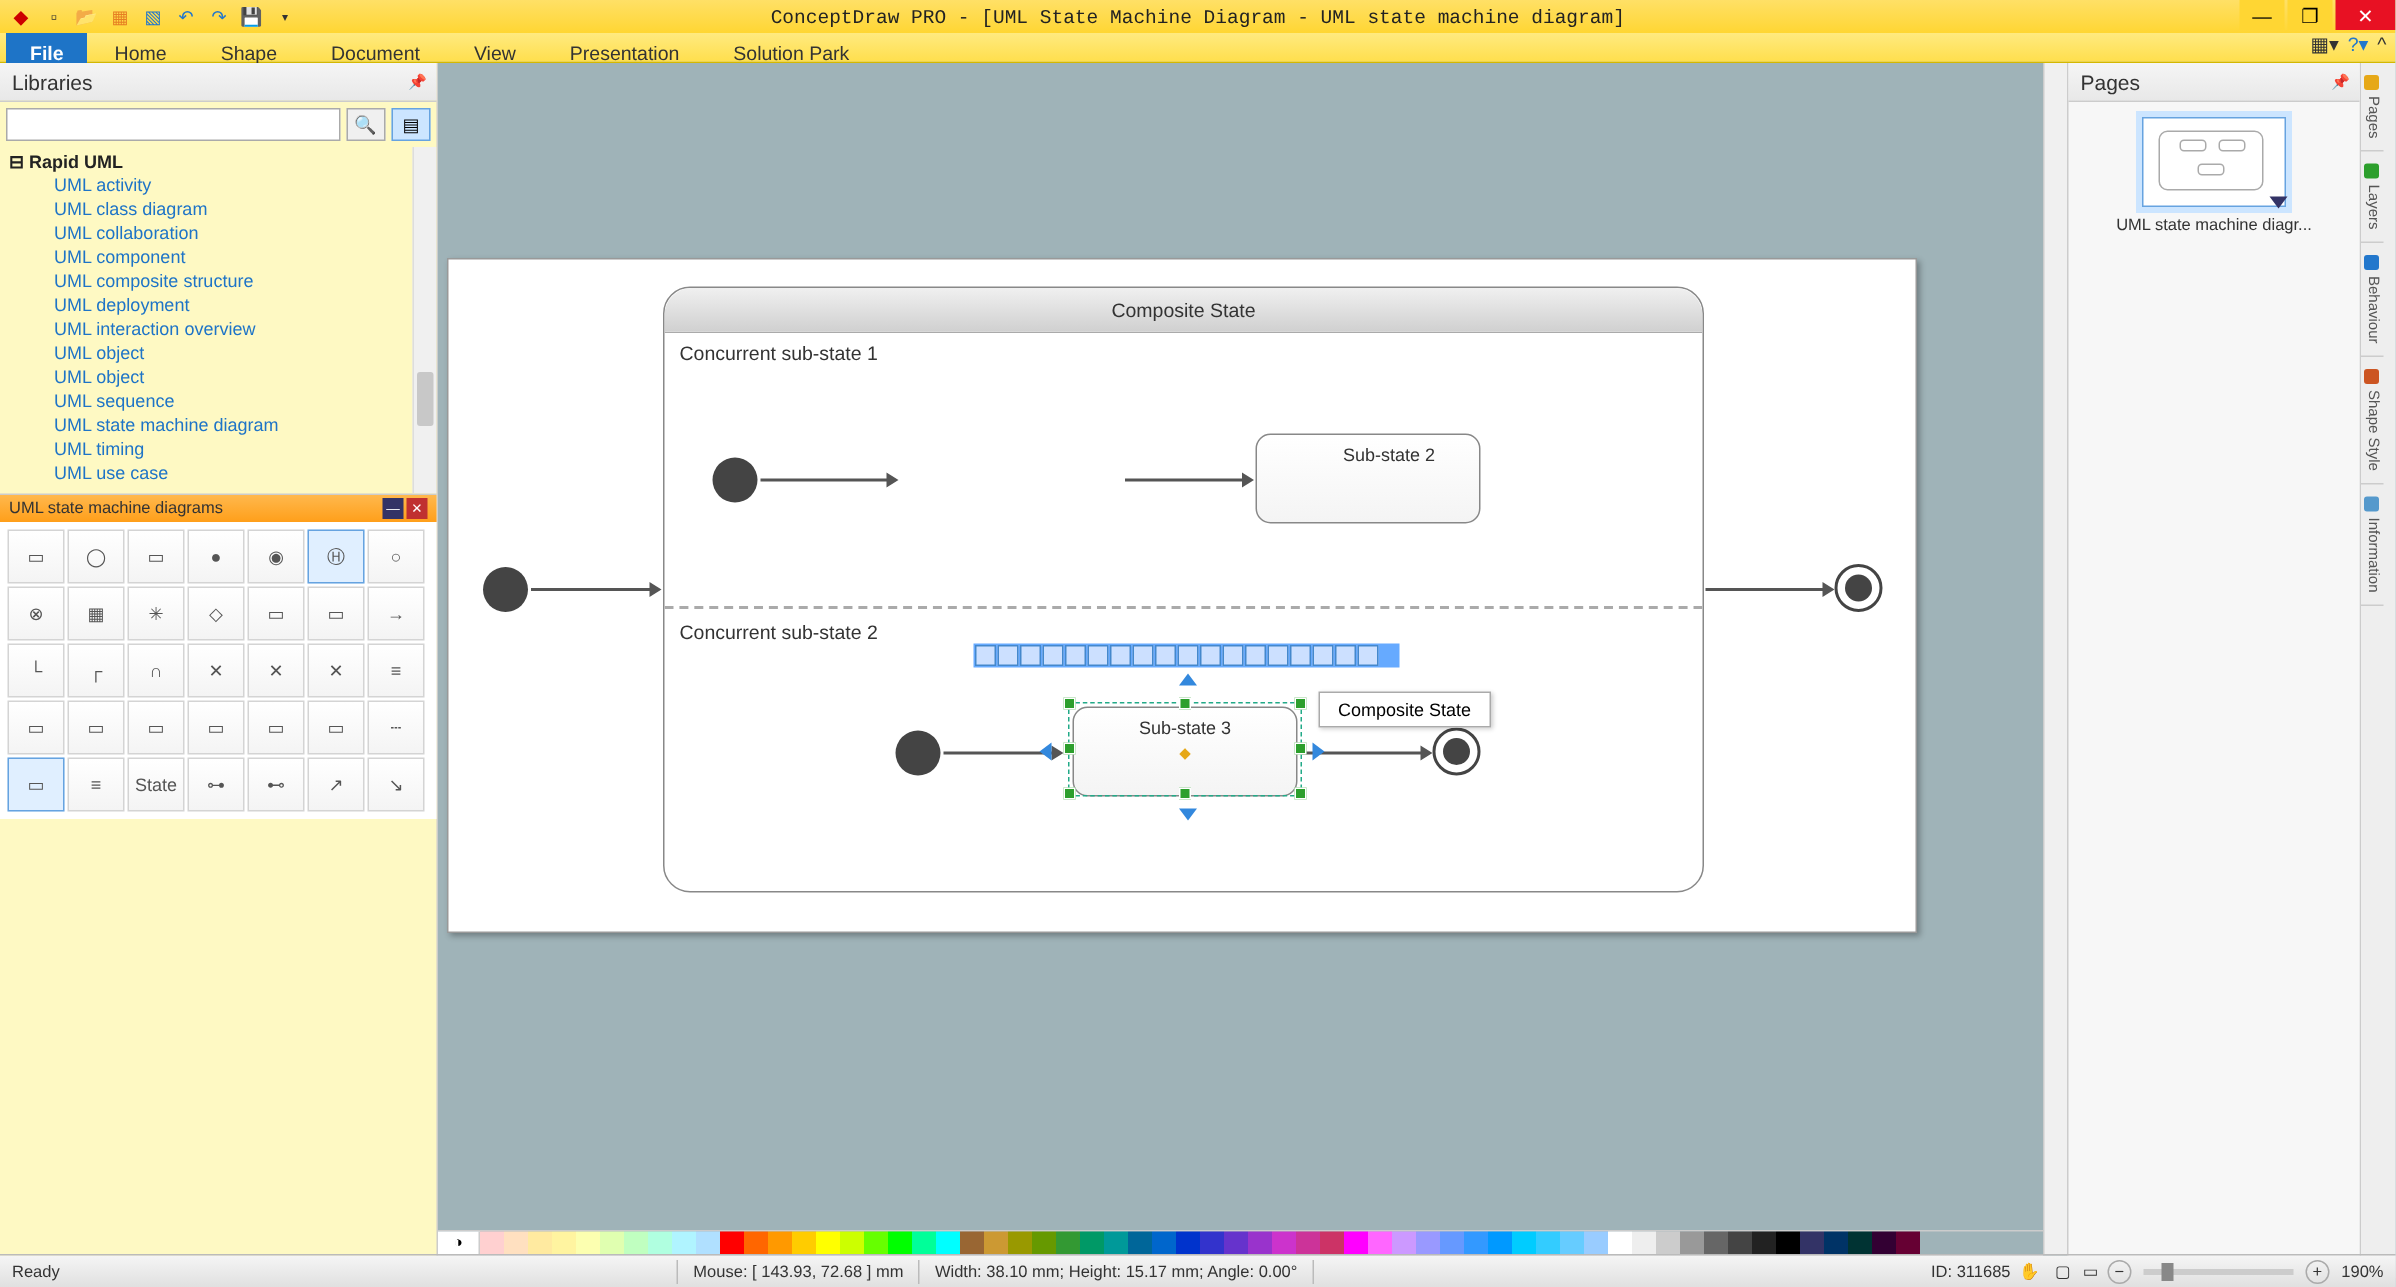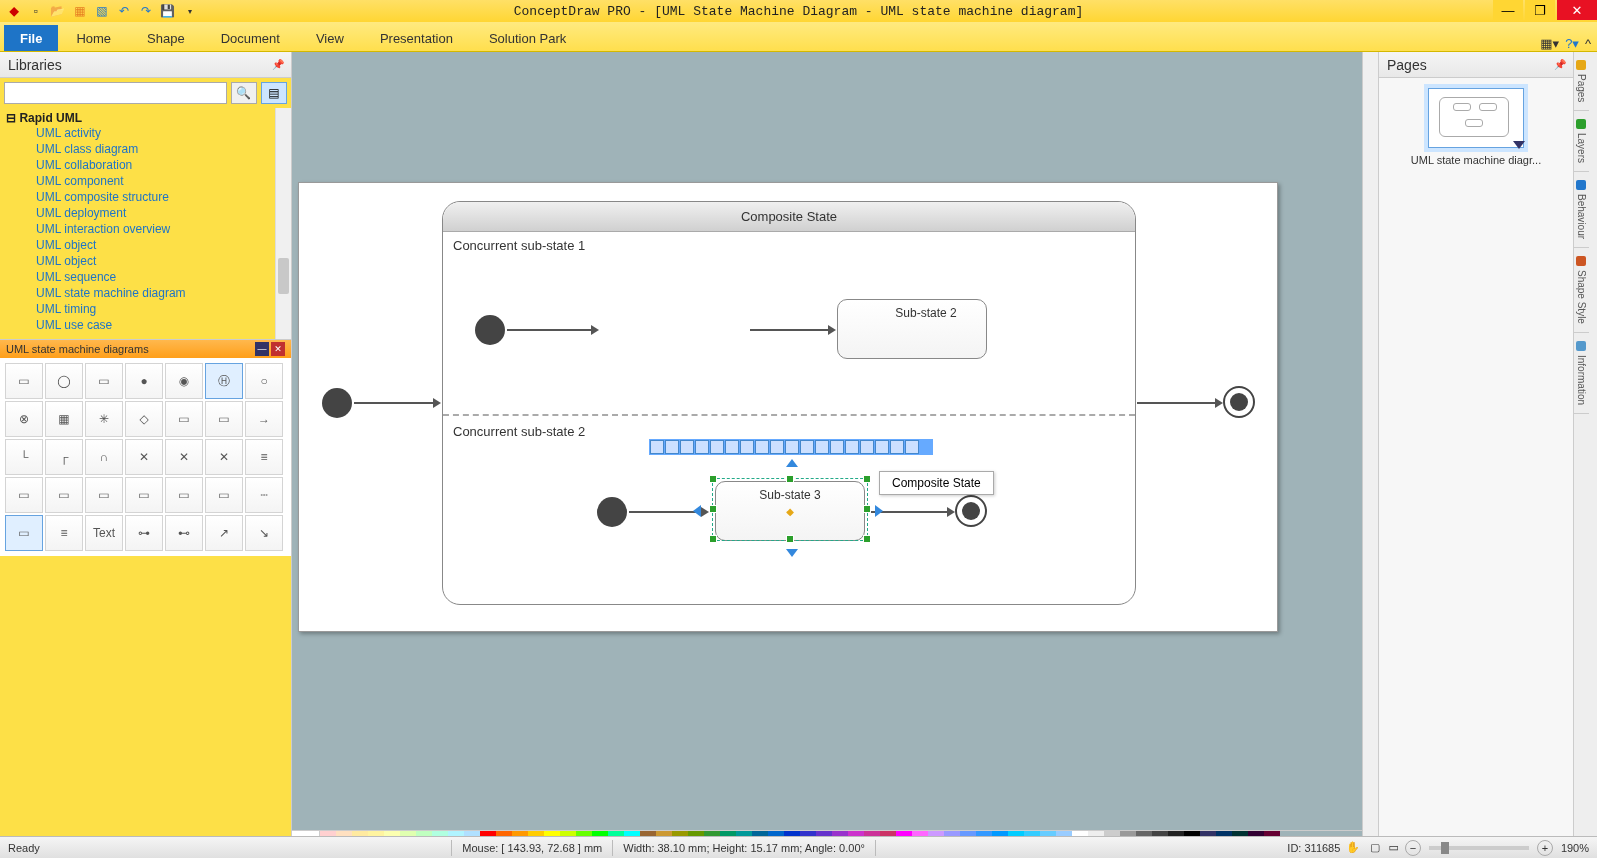--- a/index.html
+++ b/index.html
@@ -8,29 +8,29 @@
 
 .titlebar { height: 22px; background: linear-gradient(#ffe066, #ffd633); display:flex; align-items:center; position:relative; }
 .qat { display:flex; gap:6px; padding-left:6px; }
 .qat-btn { width:16px; height:16px; display:flex; align-items:center; justify-content:center; font-size:12px; color:#333; }
 .title { position:absolute; left:0; right:0; text-align:center; font-size:13px; color:#222; pointer-events:none;font-family:Liberation Mono, monospace; }
 .win-controls { position:absolute; right:0; top:0; display:flex; height:22px; }
 .win-btn { width:30px; height:20px; background:#ffd633; display:flex; align-items:center; justify-content:center; font-size:13px; margin-left:2px;}
 .win-btn.close { background:#e81123; color:#fff; width:40px; }
 
 
-.ribbon { height:30px; background:linear-gradient(#ffea80,#ffdf4d); display:flex; align-items:flex-end; padding-left:4px; font-size:13px; border-bottom:1px solid #d4b800; position:relative;}
+.ribbon { height:20px; background:linear-gradient(#ffea80,#ffdf4d); display:flex; align-items:flex-start; padding-left:4px; font-size:13px; border-bottom:1px solid #d4b800; position:relative;}
 .ribbon-file { background:#1e74c7; color:#fff; padding:4px 16px; height:26px; display:flex; align-items:center; font-weight:bold; font-size:13px;}
 .ribbon-tab { padding:0 18px; color:#333; height:26px; display:flex; align-items:center;}
 .ribbon-right { position:absolute; right:6px; display:flex; gap:6px; align-items:center; color:#333;}
 
 .app-body { display:flex; height:810px; }
 
 
-.left { width:292px; background:#fde047; border-right:1px solid #ccc; display:flex; flex-direction:column;}
+.left { width:292px; background:#fef9c3; border-right:1px solid #ccc; display:flex; flex-direction:column;}
 .panel-header { height:26px; background:linear-gradient(#f5f5f5,#e8e8e8); border-bottom:1px solid #ccc; display:flex; align-items:center; padding:0 8px; font-size:14px; color:#333; position:relative;}
 .panel-header .pin { position:absolute; right:6px; font-size:10px; color:#666;}
 .lib-search { display:flex; padding:4px; gap:4px;}
 .lib-search input { flex:1; height:22px; border:1px solid #aaa; padding:0 4px;}
 .lib-search .sbtn { width:26px; height:22px; border:1px solid #aaa; background:#f0f0f0; display:flex; align-items:center;justify-content:center; font-size:12px;}
 .lib-search .sbtn.active { background:#cce5ff; border-color:#66a3e0;}
 .tree { height:232px; overflow:hidden; position:relative; padding:3px 6px 3px 14px; font-size:12px; border-bottom:1px solid #ccc;}
 .tree-root { font-weight:bold; color:#222; margin-left:-8px;}
 .tree-item { color:#1e74c7; padding:1px 0 1px 22px;}
 .tree-scroll { position:absolute; right:0; top:0; bottom:0; width:16px; background:#f0f0f0; border-left:1px solid #ddd;}
@@ -209,21 +209,21 @@
           <div class="shape-cell">▭</div>
           <div class="shape-cell">▭</div>
           <div class="shape-cell">▭</div>
           <div class="shape-cell">▭</div>
           <div class="shape-cell">▭</div>
           <div class="shape-cell">┄</div>
         </div>
       <div class="palette-row" id="prow4">
           <div class="shape-cell sel">▭</div>
           <div class="shape-cell">≡</div>
-          <div class="shape-cell">Text</div>
+          <div class="shape-cell">State</div>
           <div class="shape-cell">⊶</div>
           <div class="shape-cell">⊷</div>
           <div class="shape-cell">↗</div>
           <div class="shape-cell">↘</div>
         </div>
     </div>
   </div>
 
   <div class="center">
     <div class="paper">

